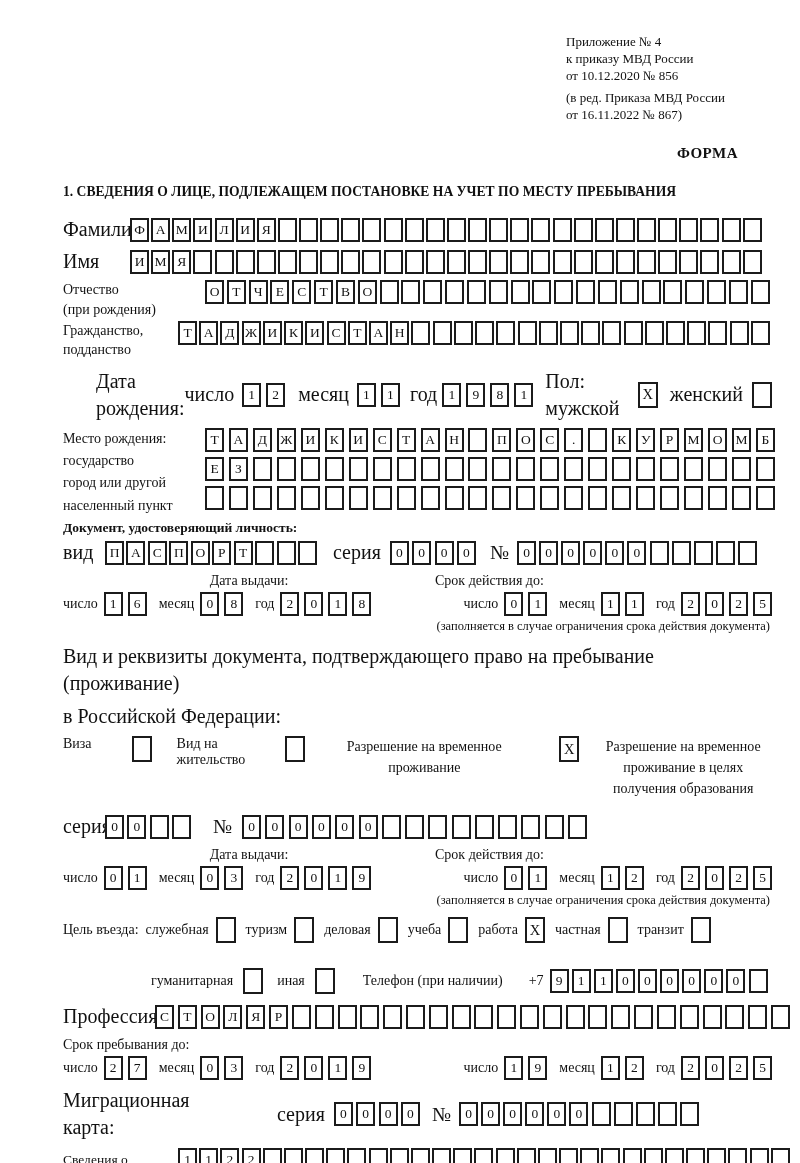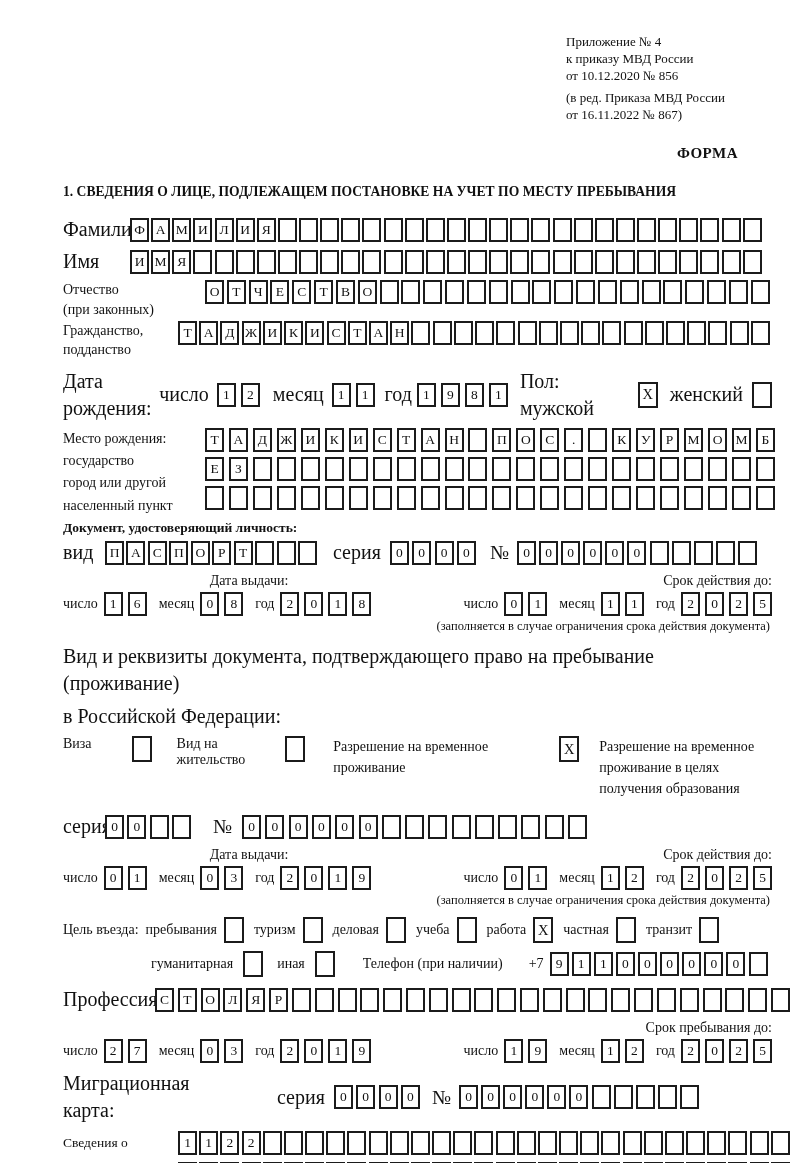--- a/index.html
+++ b/index.html
@@ -40,39 +40,39 @@
 
   
   .cbx{
     width:20px;height:26px;box-sizing:border-box;border:2px solid #1b1b1b;background:#fff;
     display:inline-flex;align-items:center;justify-content:center;font-size:14.5px;flex-shrink:0;
   }
 
   
   .dhdr{display:flex;font-size:14px;margin-top:7px;}
   .dh-left{width:372px;text-align:center;}
-  .dh-right{flex:1;text-align:right;}
+  .dh-right{flex:1;text-align:left;}
   .daterow{display:flex;align-items:center;margin-top:3px;}
   .dgrp{display:flex;align-items:center;font-size:14px;}
   .dgrp .t{margin-right:6px;}
   .dgrp .t2{margin-left:12px;margin-right:6px;}
   .note{font-size:12.5px;text-align:right;padding-right:2px;margin-top:3px;}
 
   
   .optrow{display:flex;align-items:flex-start;margin-top:6px;font-size:14px;}
   .opt{display:flex;align-items:flex-start;gap:32px;}
   .opt .olabel{margin-right:8px;}
-  .olines{line-height:1.5;}
+  .olines{text-align:center;line-height:1.5;}
   .mt2{margin-top:14px;}
 
   
   .purpose{display:flex;align-items:center;font-size:14px;margin-top:9px;flex-wrap:nowrap;}
   .purpose .pl{margin-right:7px;}
   .purpose .cbx{margin-right:10px;}
-  .purpose2{display:flex;align-items:center;font-size:14px;margin-top:8px;padding-left:88px;}
+  .purpose2{display:flex;align-items:center;font-size:14px;margin-top:25px;padding-left:88px;}
 </style>
 </head>
 <body>
 
 <div class="page">
 
   <div class="hdr">
     <div>Приложение № 4</div>
     <div>к приказу МВД России</div>
     <div>от 10.12.2020 № 856</div>
@@ -155,21 +155,21 @@
         <span class="cell"></span>
         <span class="cell"></span>
         <span class="cell"></span>
         <span class="cell"></span>
       </div>
   </div>
 
   <div class="f-row top">
     <div class="lblcol" style="width:142px;">
       <div>Отчество</div>
-      <div>(при законных)</div>
+      <div>(при рождения)</div>
     </div>
     <div class="boxes w565">
         <span class="cell">О</span>
         <span class="cell">Т</span>
         <span class="cell">Ч</span>
         <span class="cell">Е</span>
         <span class="cell">С</span>
         <span class="cell">Т</span>
         <span class="cell">В</span>
         <span class="cell">О</span>
@@ -225,21 +225,21 @@
         <span class="cell"></span>
         <span class="cell"></span>
         <span class="cell"></span>
         <span class="cell"></span>
         <span class="cell"></span>
         <span class="cell"></span>
       </div>
   </div>
 
   <div class="f-row" style="margin-top:8px;">
-    <div class="lbl" style="width:103px;">Дата рождения:</div>
+    <div class="lbl" style="width:103px;margin-left:33px;">Дата рождения:</div>
     <span class="lbl" style="margin-right:8px;">число</span>
     <div class="boxes gapped">
         <span class="cell">1</span>
         <span class="cell">2</span>
       </div>
     <span class="lbl" style="margin-left:13px;margin-right:8px;">месяц</span>
     <div class="boxes gapped">
         <span class="cell">1</span>
         <span class="cell">1</span>
       </div>
@@ -528,21 +528,21 @@
           <span class="cell">0</span>
           <span class="cell">2</span>
           <span class="cell">5</span>
         </div>
     </div>
   </div>
   <div class="note">(заполняется в случае ограничения срока действия документа)</div>
 
   <div class="purpose">
     <span class="pl">Цель въезда:</span>
-    <span class="pl">пребывания</span>
+    <span class="pl">служебная</span>
     <span class="cbx"></span>
     <span class="pl">туризм</span>
     <span class="cbx"></span>
     <span class="pl">деловая</span>
     <span class="cbx"></span>
     <span class="pl">учеба</span>
     <span class="cbx"></span>
     <span class="pl">работа</span>
     <span class="cbx">X</span>
     <span class="pl">частная</span>

